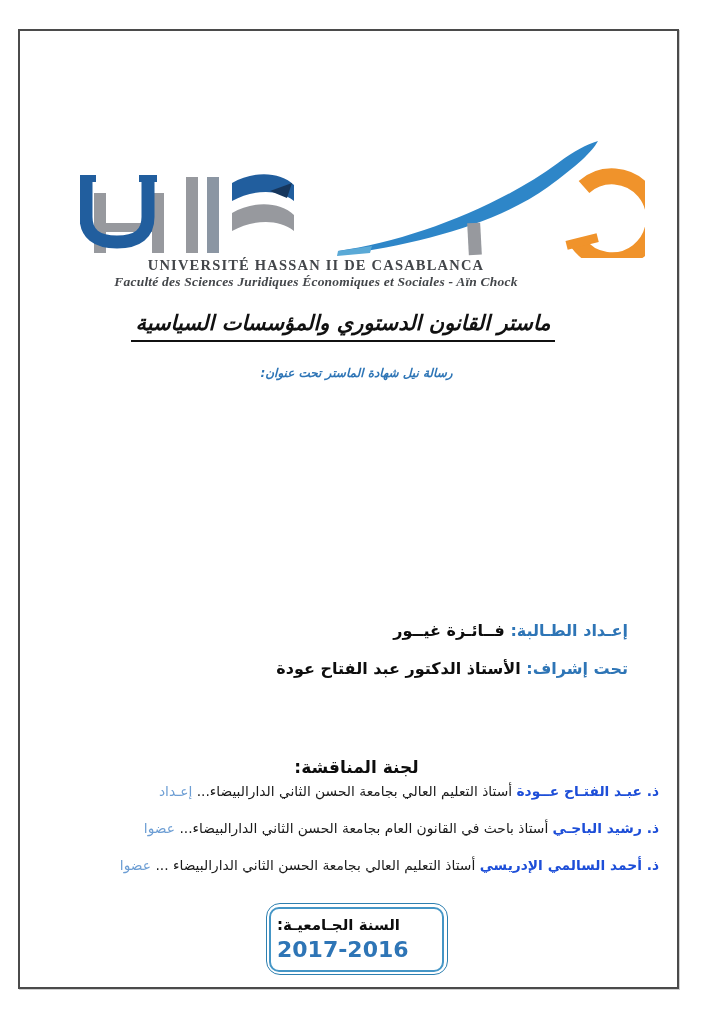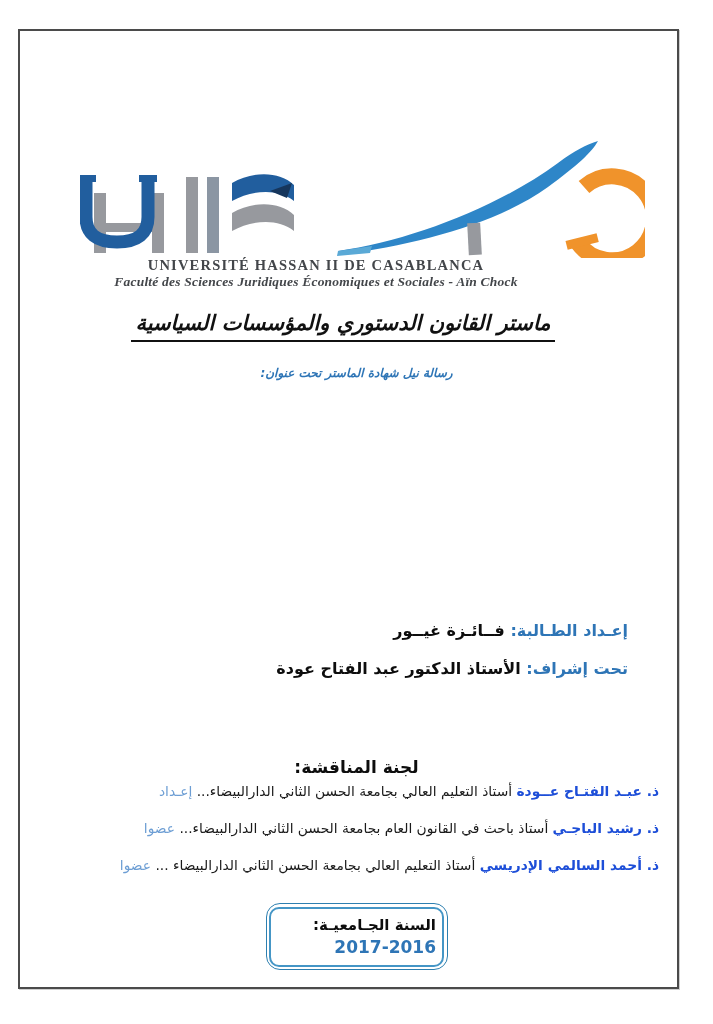--- a/index.html
+++ b/index.html
@@ -53,24 +53,24 @@
   .row .nm{color:#1d4ed8;font-weight:bold;}
   .row .rl{color:#6d9ed4;}
   
   .year-outer{
     position:absolute;top:903px;left:50%;transform:translateX(-50%);
     width:182px;border:1.5px solid #2d7fb0;border-radius:14px;padding:2.5px;
     box-sizing:border-box;
   }
   .year-inner{
     border:2px solid #4596c6;border-radius:10px;padding:7px 6px 8px 6px;
-    text-align:right;background:#fff;
+    text-align:left;background:#fff;
   }
   .year-lbl{font-size:15px;font-weight:bold;color:#0d0d0d;direction:rtl;}
-  .year-val{font-size:17px;font-weight:bold;color:#2e75b6;direction:ltr;margin-top:3px;}
+  .year-val{font-size:22px;font-weight:bold;color:#2e75b6;direction:ltr;margin-top:3px;}
 </style>
 </head>
 <body>
 
 <div class="page">
   <div class="frame"></div>
 
   <div class="logo-wrap">
     <svg width="565" height="117" viewBox="0 0 565 117">
 

